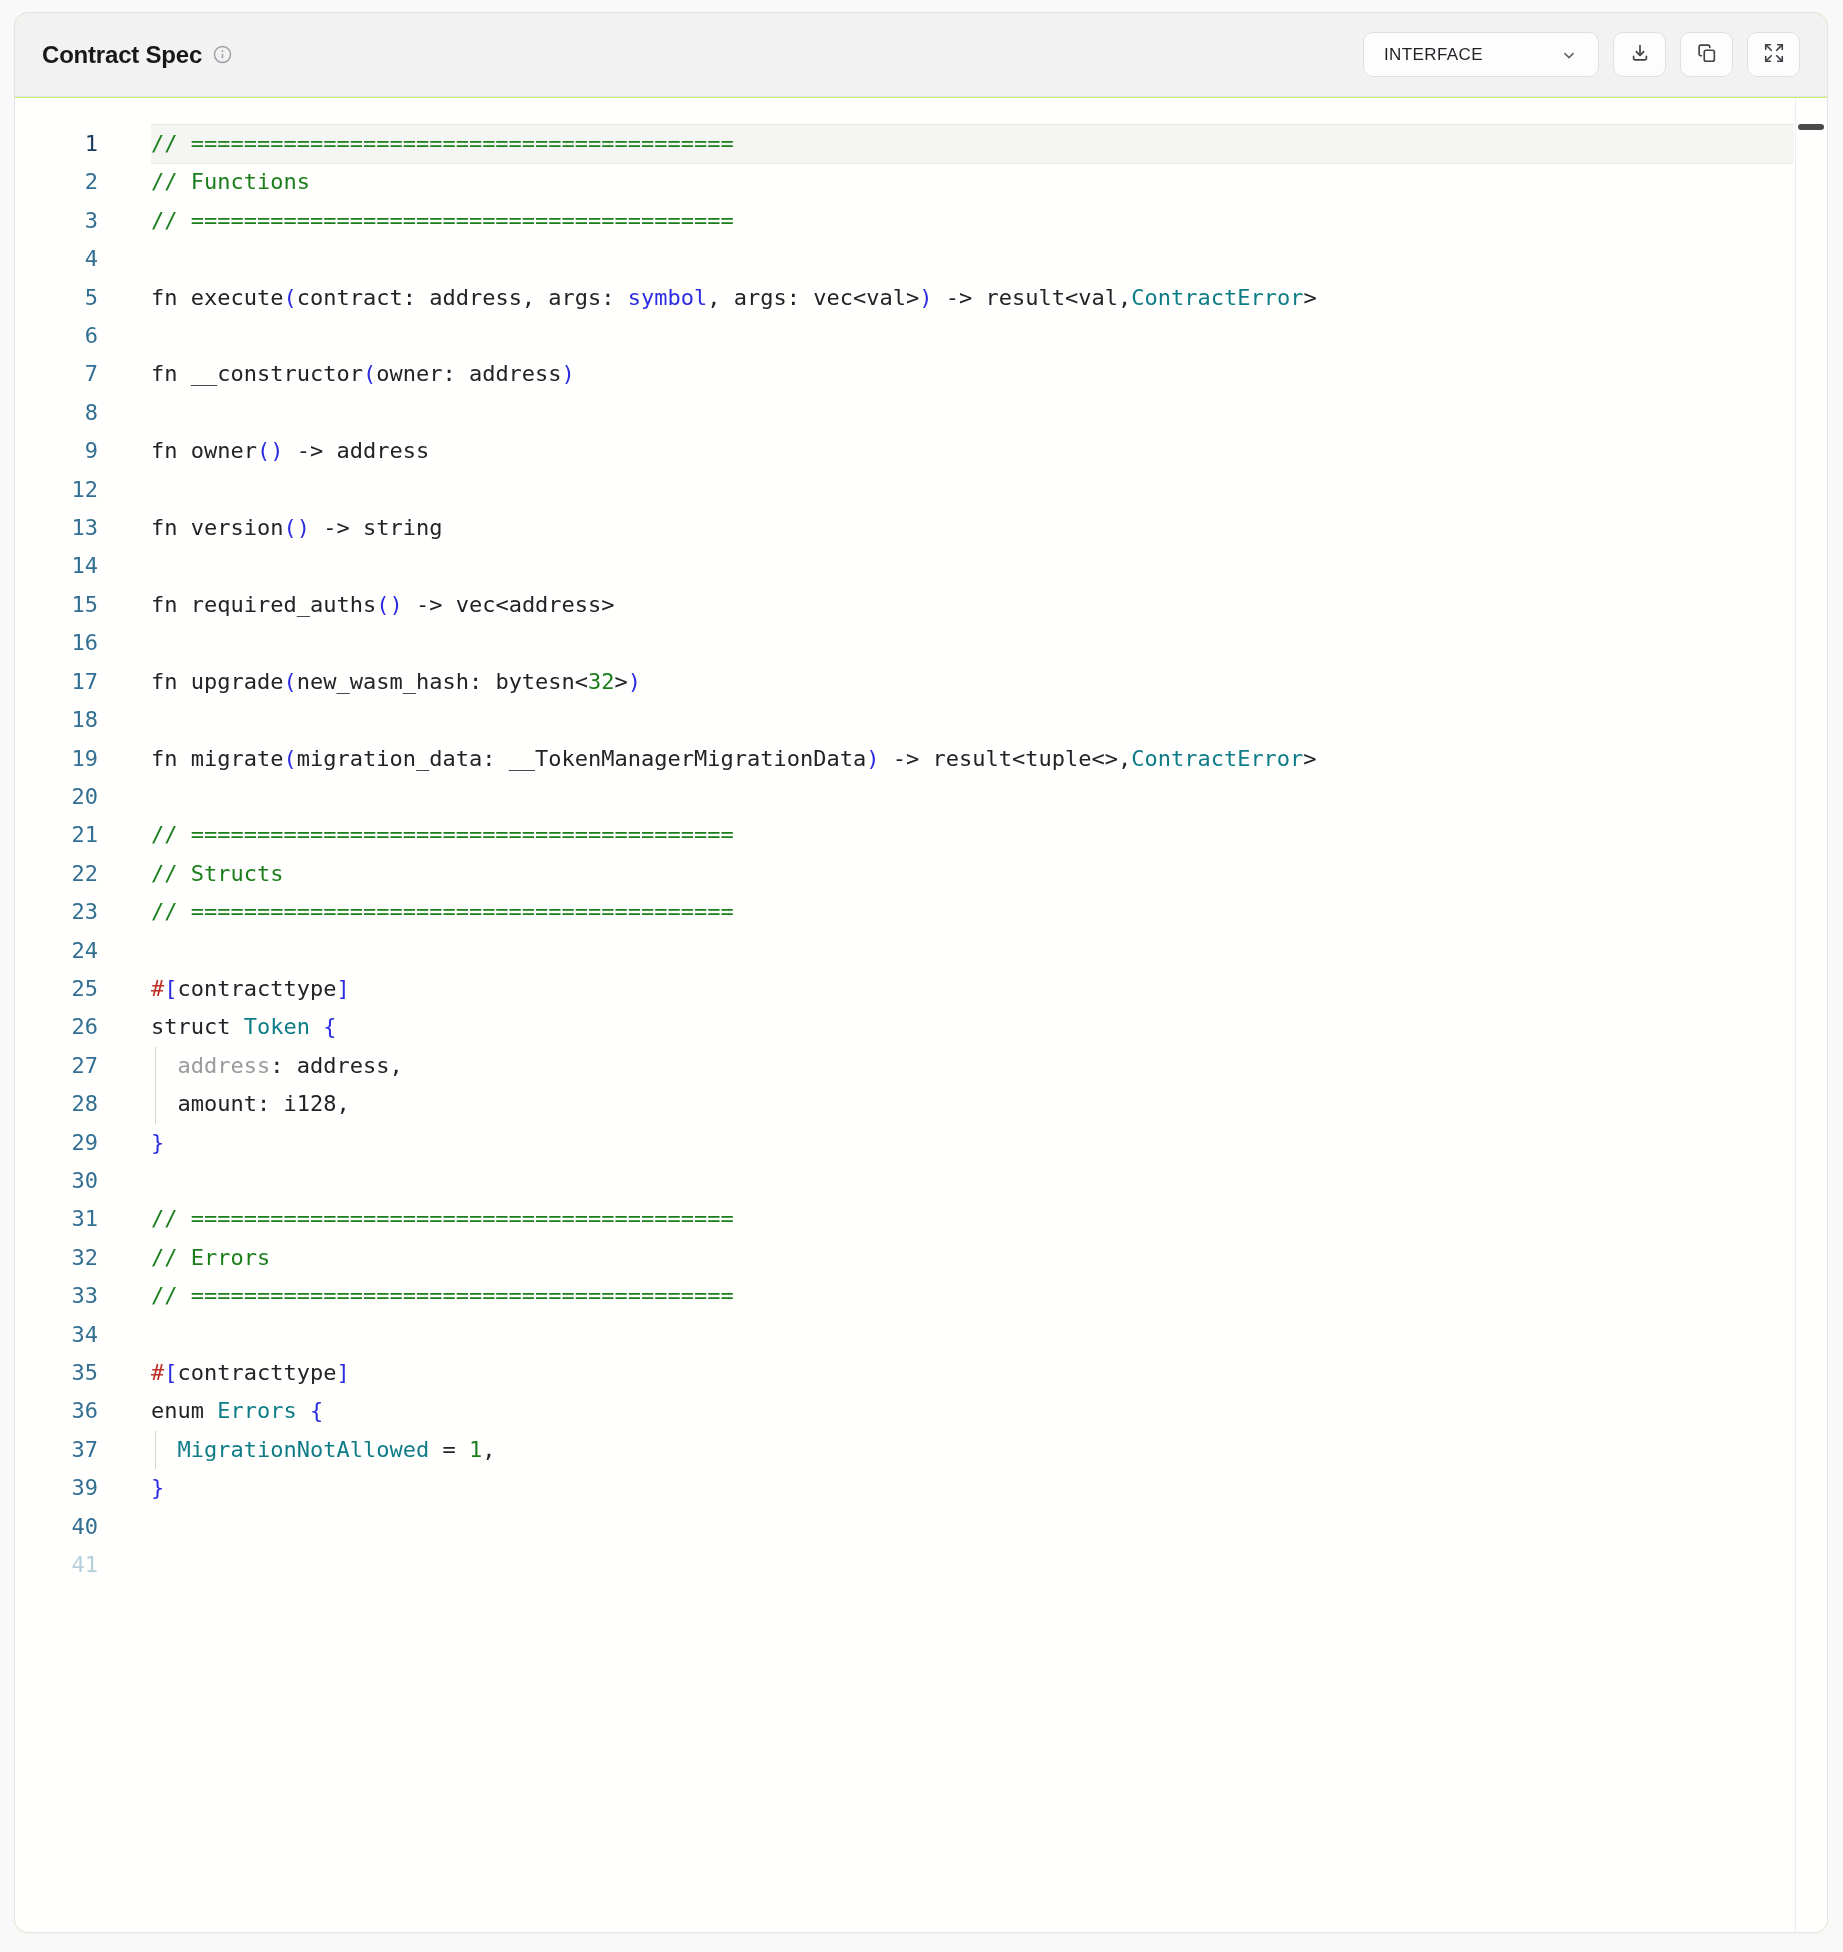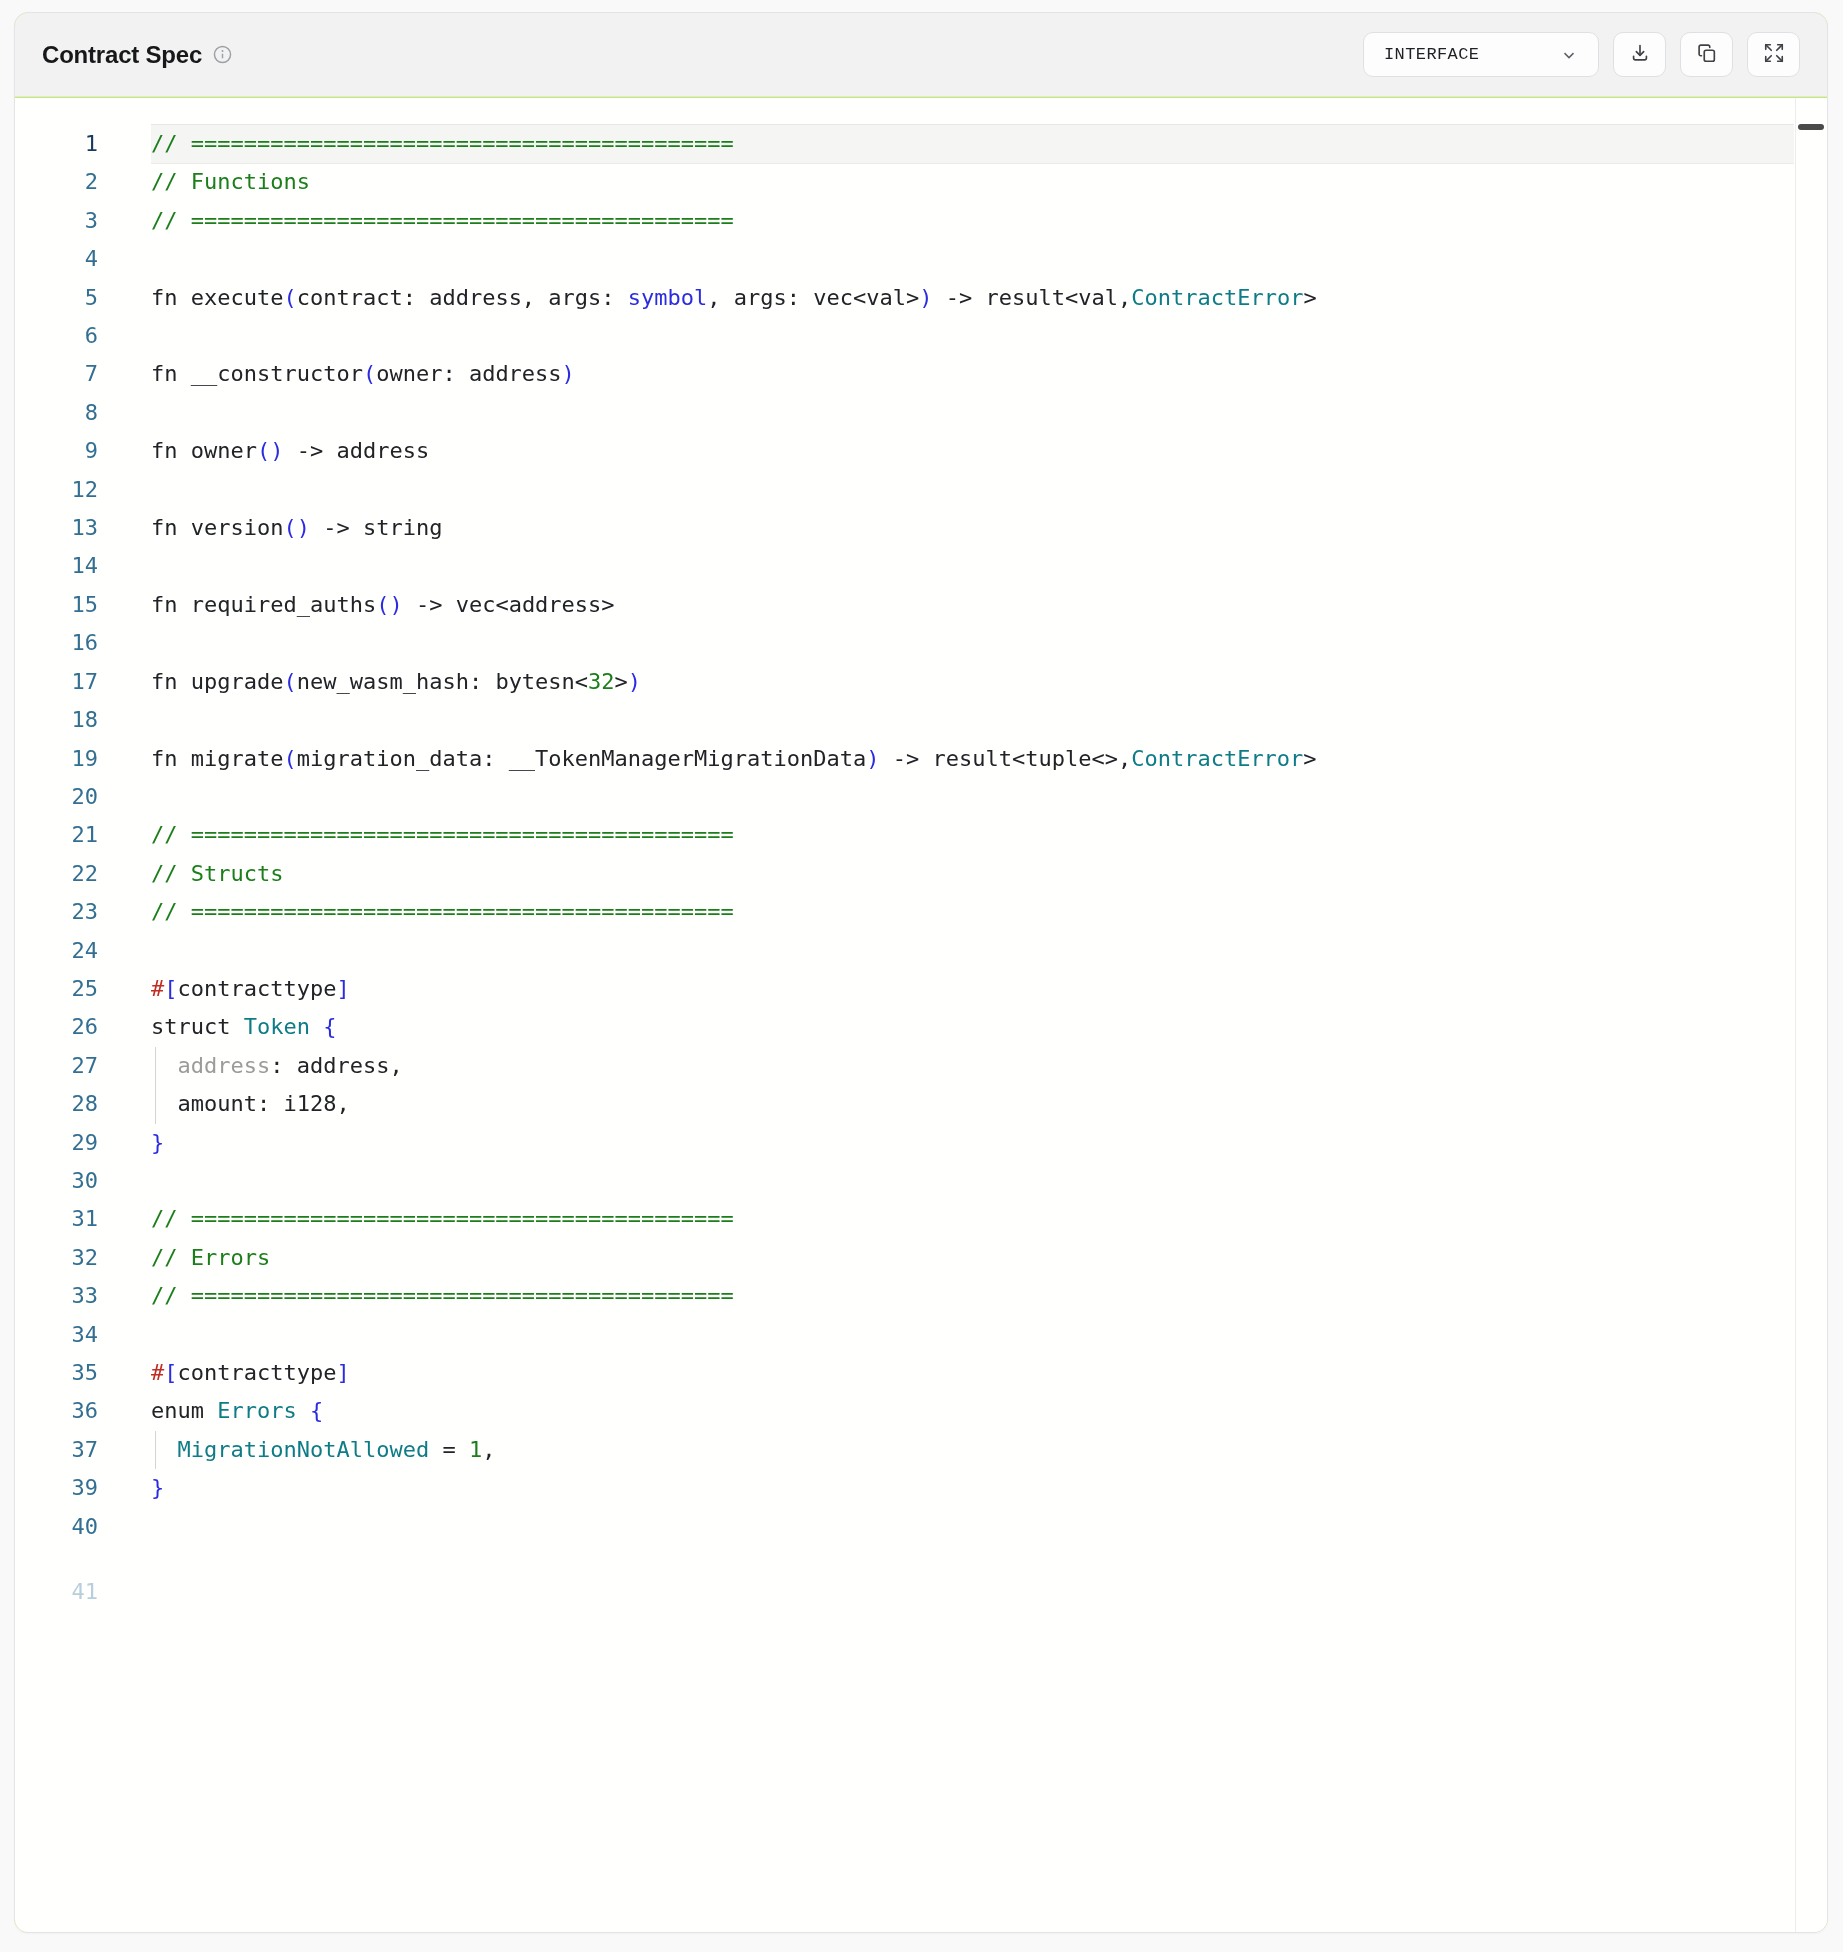--- a/index.html
+++ b/index.html
@@ -22,42 +22,42 @@
     font-size:24px; font-weight:700; color:#17181a; letter-spacing:-0.2px;
   }
   .info-icon { margin-left:10px; display:flex; align-items:center; color:#9da0a6; }
   .header-controls { margin-left:auto; display:flex; align-items:center; gap:14px; }
   .select-btn {
     width:236px; height:45px; background:#fdfdfe; border:1px solid #dfe0e3;
     border-radius:10px; display:flex; align-items:center; justify-content:space-between;
     padding:0 20px; cursor:pointer;
   }
   .select-btn .select-label {
-    font-size:17px; color:#1f2124; letter-spacing:0.4px; font-weight:500;font-family:Liberation Mono, monospace;
+    font-size:17px; color:#1f2124; letter-spacing:0.4px; font-weight:500;
   }
   .select-btn .chev { color:#5f6368; display:flex; }
   .icon-btn {
     width:53px; height:45px; background:#fdfdfe; border:1px solid #dfe0e3;
     border-radius:10px; display:flex; align-items:center; justify-content:center;
     color:#3f4145; cursor:pointer;
   }
 
   
   .code-wrap {
     position:absolute; top:85px; left:0; right:0; bottom:0;
     background:#fffffe; padding-top:27px;
     font-family:"DejaVu Sans Mono", monospace;
     font-size:22px; line-height:38.4px;
   }
   .line { display:flex; padding-right:33px; position:relative; }
   .ln {
     flex:none; width:136px; padding-right:53px; text-align:right;
     color:var(--c-gutter); user-select:none;
   }
-  .ln.faded { color:var(--c-gutterFaded);margin-top:27px; }
+  .ln.faded { color:var(--c-gutterFaded); }
   .ln.ln-active { color:var(--c-gutterActive); }
   .lc { flex:1; white-space:pre; position:relative; color:var(--c-default); min-height:38.4px; }
   .line.active .lc {
     background:var(--c-activeLine);
     box-shadow:0 -1px 0 #e7e7e5, 0 1px 0 #ececea;
   }
   .line.guide .lc::before {
     content:""; position:absolute; left:4px; top:0; bottom:0;
     border-left:1.5px solid #d4d4d2;
   }

